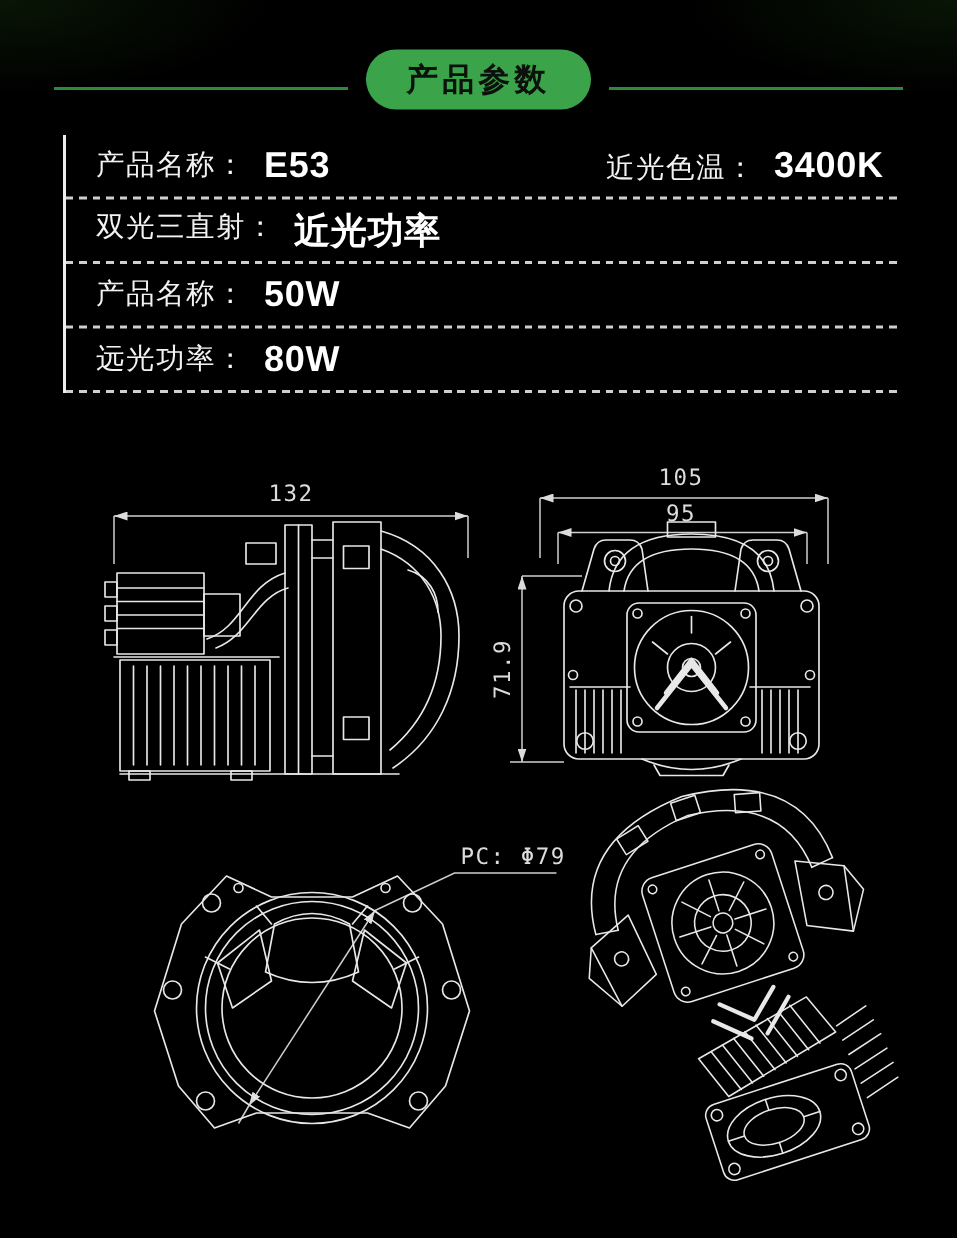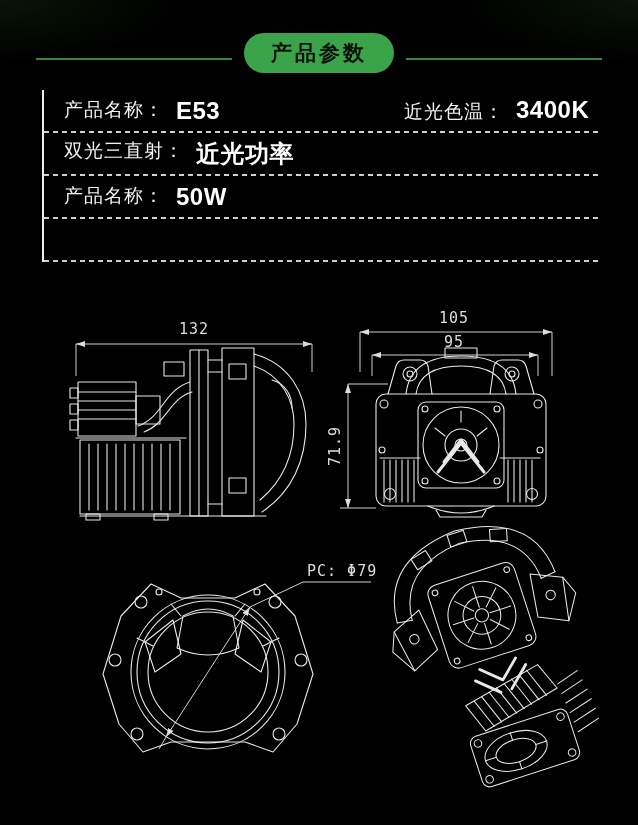--- a/index.html
+++ b/index.html
@@ -83,20 +83,24 @@
 
   <div class="spec-row">
     <div class="cell-left">
       <span class="lbl">产品名称：</span>
       <span class="val">50W</span>
     </div>
   </div>
   <div class="dash"></div>
 
   <div class="spec-row">
+    <div class="cell-left">
+      <span class="lbl">远光功率：</span>
+      <span class="val">80W</span>
+    </div>
   </div>
   <div class="dash"></div>
 </div>
 
 <svg style="left:66px;top:320px;" width="256" height="202" viewBox="0 0 256 202">
   <defs>
     <marker id="a1" markerWidth="9" markerHeight="6" refX="9" refY="3" orient="auto-start-reverse">
       <path d="M0,0 L9,3 L0,6 Z" fill="#dcdcdc"></path>
     </marker>
   </defs>

